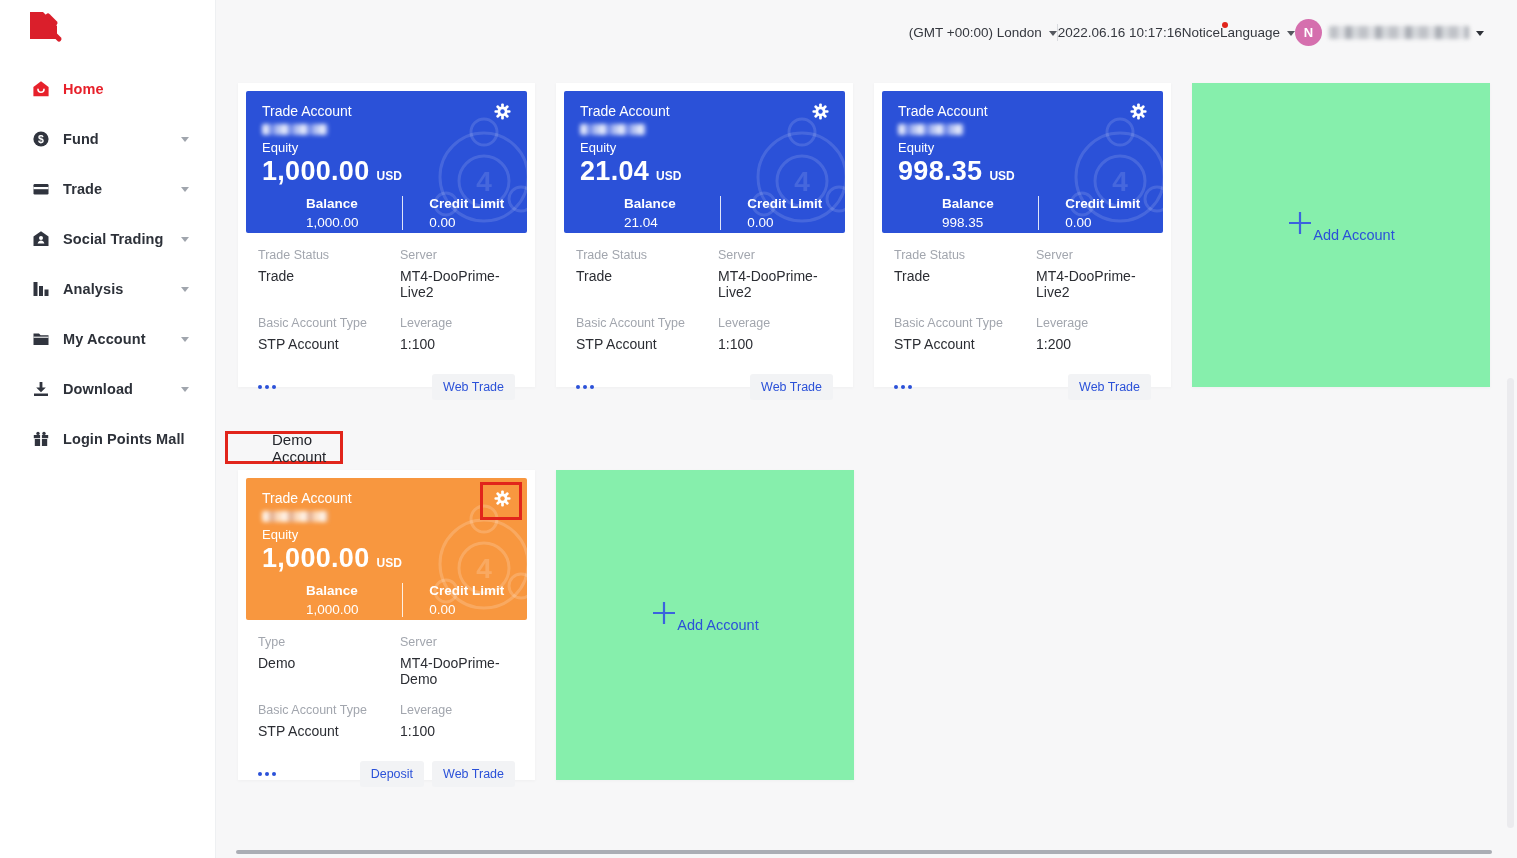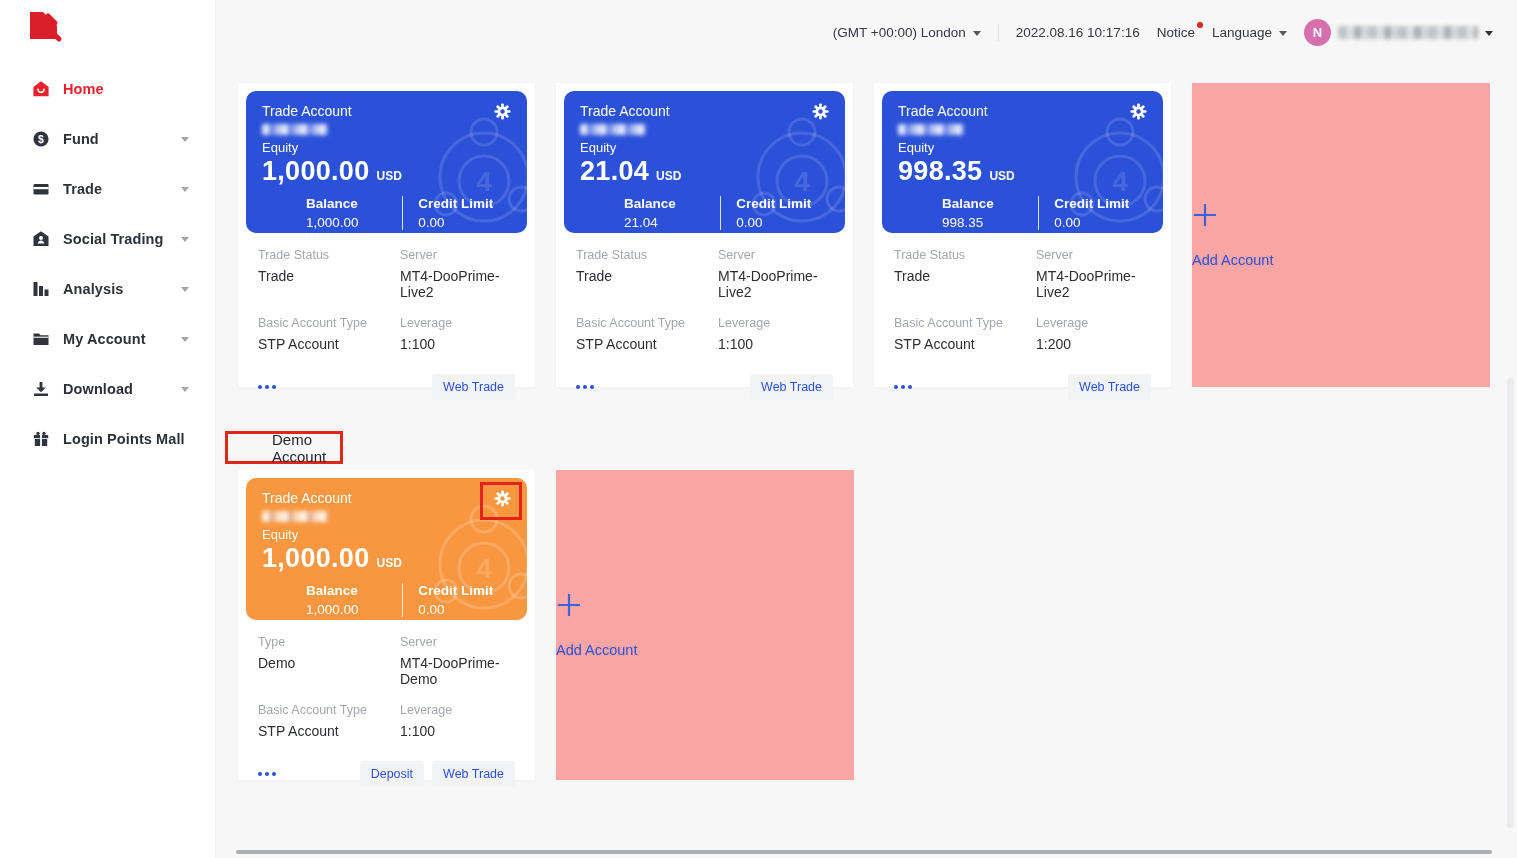--- a/index.html
+++ b/index.html
@@ -29,21 +29,21 @@
   .chev {
     margin-left: auto; width: 0; height: 0;
     border-left: 4px solid transparent; border-right: 4px solid transparent;
     border-top: 5px solid #a0a5ad;
   }
 
   
   .topbar {
     position: absolute; left: 216px; top: 0; right: 0; height: 64px;
     display: flex; align-items: center; justify-content: flex-end;
-    padding-right: 24px; gap: 17px; font-size: 13.5px; color: #35383f;
+    padding-right: 33px; font-size: 13.5px; color: #35383f;
   }
   .tb-item { display: flex; align-items: center; gap: 7px; cursor: pointer; }
   .caret {
     width: 0; height: 0; border-left: 4.5px solid transparent; border-right: 4.5px solid transparent;
     border-top: 5.5px solid #55585f; margin-top: 2px;
   }
   .tb-divider { width: 1px; height: 17px; background: #d9dbdf; }
   .notice-wrap { position: relative; }
   .notice-dot {
     position: absolute; top: -3px; right: -8px; width: 6px; height: 6px;
@@ -65,62 +65,62 @@
   .row-live { position: absolute; left: 238px; top: 83px; display: flex; gap: 21px; }
   .row-demo { position: absolute; left: 238px; top: 470px; display: flex; gap: 21px; }
   .card {
     width: 297px; background: #ffffff; position: relative;
     box-shadow: 0 1px 3px rgba(40,45,60,.04);
   }
   .card.h1 { height: 304px; }
   .card.h2 { height: 310px; }
 
   .panel {
-    margin: 8px; height: 142px; border-radius: 10px; position: relative;
+    margin: 8px; height: 142px; border-radius: 2px; position: relative;
     padding: 12px 16px; color: #fff; overflow: hidden;
   }
   .panel.blue { background: #2b51d8; }
   .panel.orange { background: #f8973f; }
   .panel-head { display: flex; justify-content: space-between; align-items: flex-start; position: relative; z-index: 2; }
   .panel-title { font-size: 14px; font-weight: 500; }
   .blur-chip {
     width: 66px; height: 11px; margin-top: 5px; border-radius: 2px;
     background: repeating-linear-gradient(90deg,rgba(255,255,255,.85) 0 7px,rgba(205,214,255,.45) 7px 13px,rgba(255,255,255,.65) 13px 19px);
     filter: blur(2px);
   }
   .gear { width: 17px; height: 17px; cursor: pointer; display: block; }
   .equity-label { font-size: 13px; margin-top: 5px; position: relative; z-index: 2; }
   .equity-row { display: flex; align-items: baseline; margin-top: 1px; position: relative; z-index: 2; }
   .equity-value { font-size: 27px; font-weight: 700; letter-spacing: .3px; }
   .equity-ccy { font-size: 12px; font-weight: 700; margin-left: 7px; }
   .panel-stats { display: flex; margin-top: 9px; position: relative; z-index: 2; margin-left: 44px; }
   .stat-l { flex: 0 0 47%; }
-  .stat-r { flex: 1; border-left: 1px solid rgba(255,255,255,.85); padding-left: 15px; }
+  .stat-r { flex: 1; border-left: 1px solid rgba(255,255,255,.85); padding-left: 26px; }
   .stat-label { font-size: 13.5px; font-weight: 700; }
   .stat-value { font-size: 13.5px; margin-top: 4px; }
   .wm { position: absolute; right: -16px; top: 24px; z-index: 1; }
 
   .detail-grid { display: grid; grid-template-columns: 142px 1fr; padding: 0 20px; margin-top: 16px; }
   .detail-grid.first { margin-top: 15px; }
   .d-label { font-size: 12.5px; color: #a2a6ae; }
   .d-value { font-size: 14px; color: #2b2d33; margin-top: 6px; }
 
   .card-footer { display: flex; align-items: center; padding: 0 20px; margin-top: 22px; }
   .more {
     width: 4px; height: 4px; border-radius: 50%; background: #2b51d8;
     box-shadow: 7px 0 0 #2b51d8, 14px 0 0 #2b51d8; cursor: pointer; margin-right: auto;
   }
   .chip-btn {
     border: none; background: #f2f3f5; color: #2b51d8; font-family: inherit;
     font-size: 12.5px; padding: 6px 11px; border-radius: 3px; cursor: pointer; margin-left: 8px;
   }
 
   .add-card {
-    width: 298px; background: #fca5a5; cursor: pointer;
-    display: flex; flex-direction: column; justify-content: center;
+    width: 298px; background: #86efac; cursor: pointer;
+    display: flex; flex-direction: row; align-items: center; justify-content: center;
     box-shadow: 0 1px 3px rgba(40,45,60,.04);
   }
   .add-card.h1 { height: 304px; }
   .add-card.h2 { height: 310px; }
   .add-plus { margin-bottom: 24px; }
   .add-label { font-size: 14.5px; color: #2b51d8; }
 
   
   .demo-label-box {
     position: absolute; left: 225px; top: 431px; width: 118px; height: 33px;
@@ -252,21 +252,21 @@
   </div>
 </div>
 
 <div class="topbar">
   <div class="tb-item">
     <span>(GMT +00:00) London</span>
     <span class="caret"></span>
   </div>
   <div class="tb-divider"></div>
   <div class="tb-item">
-    <span>2022.08.16 10:17:16</span>
+    <span>2022.06.16 10:17:16</span>
   </div>
   <div class="tb-item notice-wrap">
     <span>Notice</span>
     <span class="notice-dot"></span>
   </div>
   <div class="tb-item">
     <span>Language</span>
     <span class="caret"></span>
   </div>
   <div class="tb-item">

